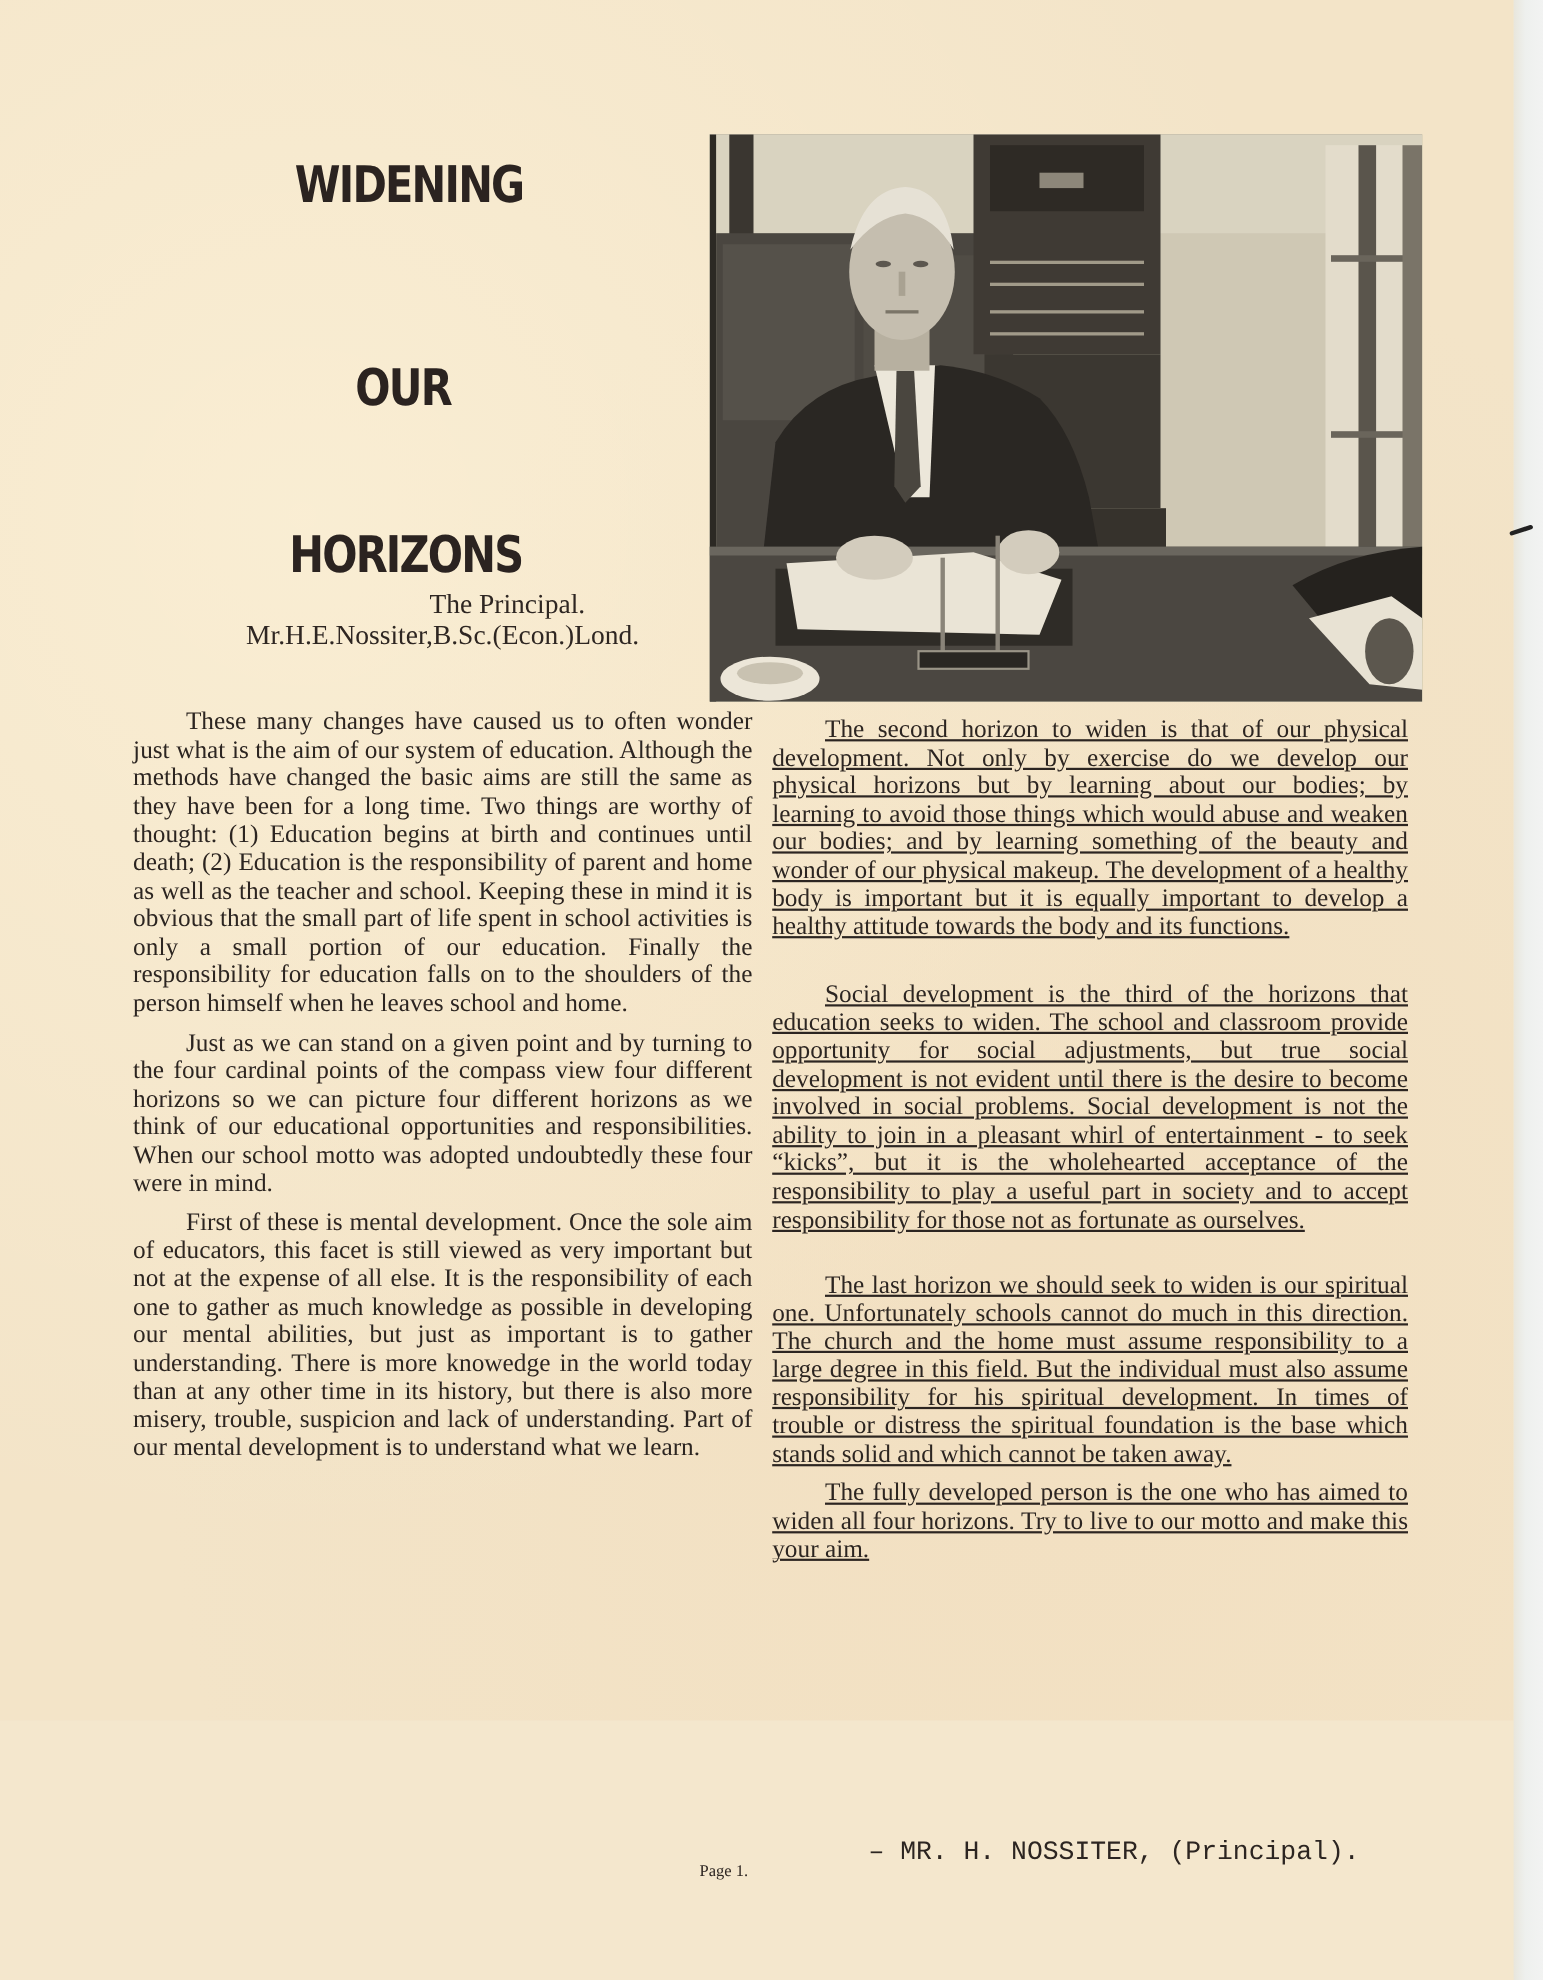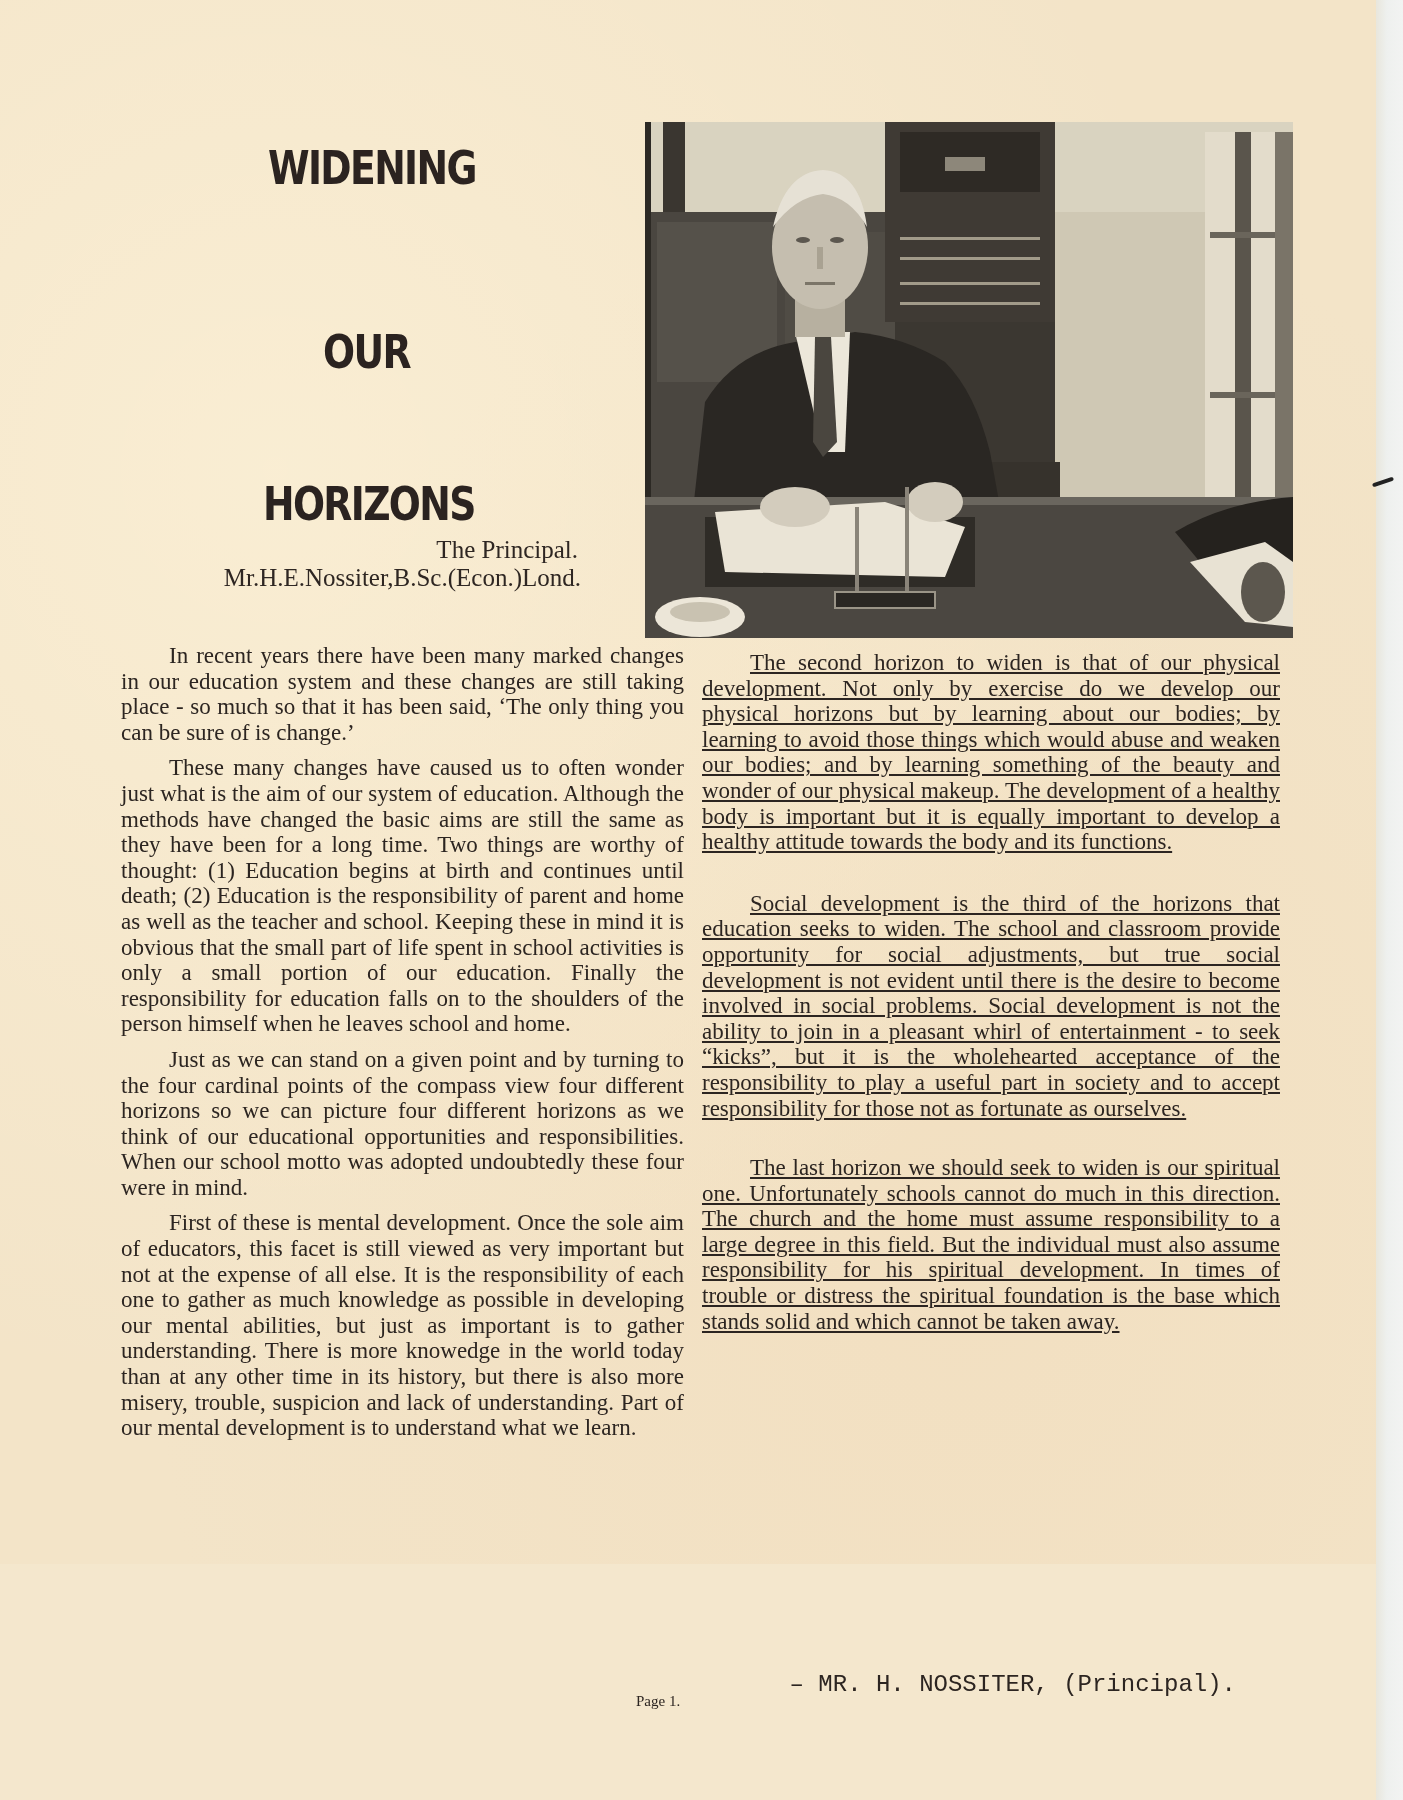--- a/index.html
+++ b/index.html
@@ -32,21 +32,21 @@
       transform: scaleX(0.82); transform-origin: left center;
     }
     .title-1 { left: 268px; top: 110px; }
     .title-2 { left: 323px; top: 294px; }
     .title-3 { left: 263px; top: 446px; }
 
     .byline {
       position: absolute; font-family: "Liberation Serif", "DejaVu Serif", serif;
       font-size: 25px; color: #2e2622; text-align: right;
     }
-    .byline-1 { right: 798px; top: 536px; }
+    .byline-1 { right: 844px; top: 536px; }
     .byline-2 { right: 795px; top: 564px; }
 
     
     .photo {
       position: absolute; left: 645px; top: 122px; width: 648px; height: 516px;
       background: #bdb7a5; overflow: hidden;
       box-shadow: inset 0 0 0 1px rgba(0,0,0,0.15);
     }
     .photo svg { display: block; width: 100%; height: 100%; }
 
@@ -143,30 +143,30 @@
       <ellipse cx="55" cy="495" rx="45" ry="20" fill="#ece6d8"></ellipse>
       <ellipse cx="55" cy="490" rx="30" ry="10" fill="#c9c2b1"></ellipse>
 
       <path d="M530,410 Q580,380 648,375 L648,450 Q600,460 555,440 Z" fill="#25221e"></path>
       <polygon points="545,440 620,420 648,440 648,505 600,500" fill="#e8e2d3"></polygon>
       <ellipse cx="618" cy="470" rx="22" ry="30" fill="#5c574e"></ellipse>
     </svg>
   </div>
 
   <div class="col col-left">
-    <p>In recent years there have been many marked changes in our education system and these changes are still taking place - so much so that it has been said, ‘The only thing you can be sure of is change.’</p>
     <p>These many changes have caused us to often wonder just what is the aim of our system of edu­cation. Although the methods have changed the basic aims are still the same as they have been for a long time. Two things are worthy of thought: (1) Education begins at birth and con­tinues until death; (2) Education is the respons­ibility of parent and home as well as the teacher and school. Keeping these in mind it is obvious that the small part of life spent in school activ­ities is only a small portion of our education. Finally the responsibility for education falls on to the shoulders of the person himself when he leaves school and home.</p>
     <p>Just as we can stand on a given point and by turning to the four cardinal points of the comp­ass view four different horizons so we can pic­ture four different horizons as we think of our educational opportunities and responsibilities. When our school motto was adopted undoubtedly these four were in mind.</p>
     <p>First of these is mental development. Once the sole aim of educators, this facet is still viewed as very important but not at the expense of all else. It is the responsibility of each one to gather as much knowledge as possible in developing our mental abilities, but just as important is to gather understanding. There is more knowedge in the world today than at any other time in its history, but there is also more misery, trouble, suspicion and lack of understanding. Part of our mental development is to understand what we learn.</p>
   </div>
 
   <div class="col col-right">
     <p>The second horizon to widen is that of our physical development. Not only by exercise do we develop our physical horizons but by learn­ing about our bodies; by learning to avoid those things which would abuse and weaken our bod­ies; and by learning something of the beauty and wonder of our physical makeup. The develop­ment of a healthy body is important but it is equally important to develop a healthy attitude towards the body and its functions.</p>
     <p class="gap">Social development is the third of the horiz­ons that education seeks to widen. The school and classroom provide opportunity for social adjustments, but true social development is not evident until there is the desire to become in­volved in social problems. Social development is not the ability to join in a pleasant whirl of entertainment - to seek “kicks”, but it is the wholehearted acceptance of the responsibility to play a useful part in society and to accept responsibility for those not as fortunate as our­selves.</p>
     <p class="gap2">The last horizon we should seek to widen is our spiritual one. Unfortunately schools cannot do much in this direction. The church and the home must assume responsibility to a large degree in this field. But the individual must also assume res­ponsibility for his spiritual development. In times of trouble or distress the spiritual found­ation is the base which stands solid and which cannot be taken away.</p>
+    <p>The fully developed person is the one who has aimed to widen all four horizons. Try to live to our motto and make this your aim.</p>
   </div>
 
   <div class="signature">– MR. H. NOSSITER, (Principal).</div>
   <div class="page-number">Page 1.</div>
 </div>
 
 <div class="edge-strip"></div>
 <div class="edge-mark"></div>
 
 </body></html>

